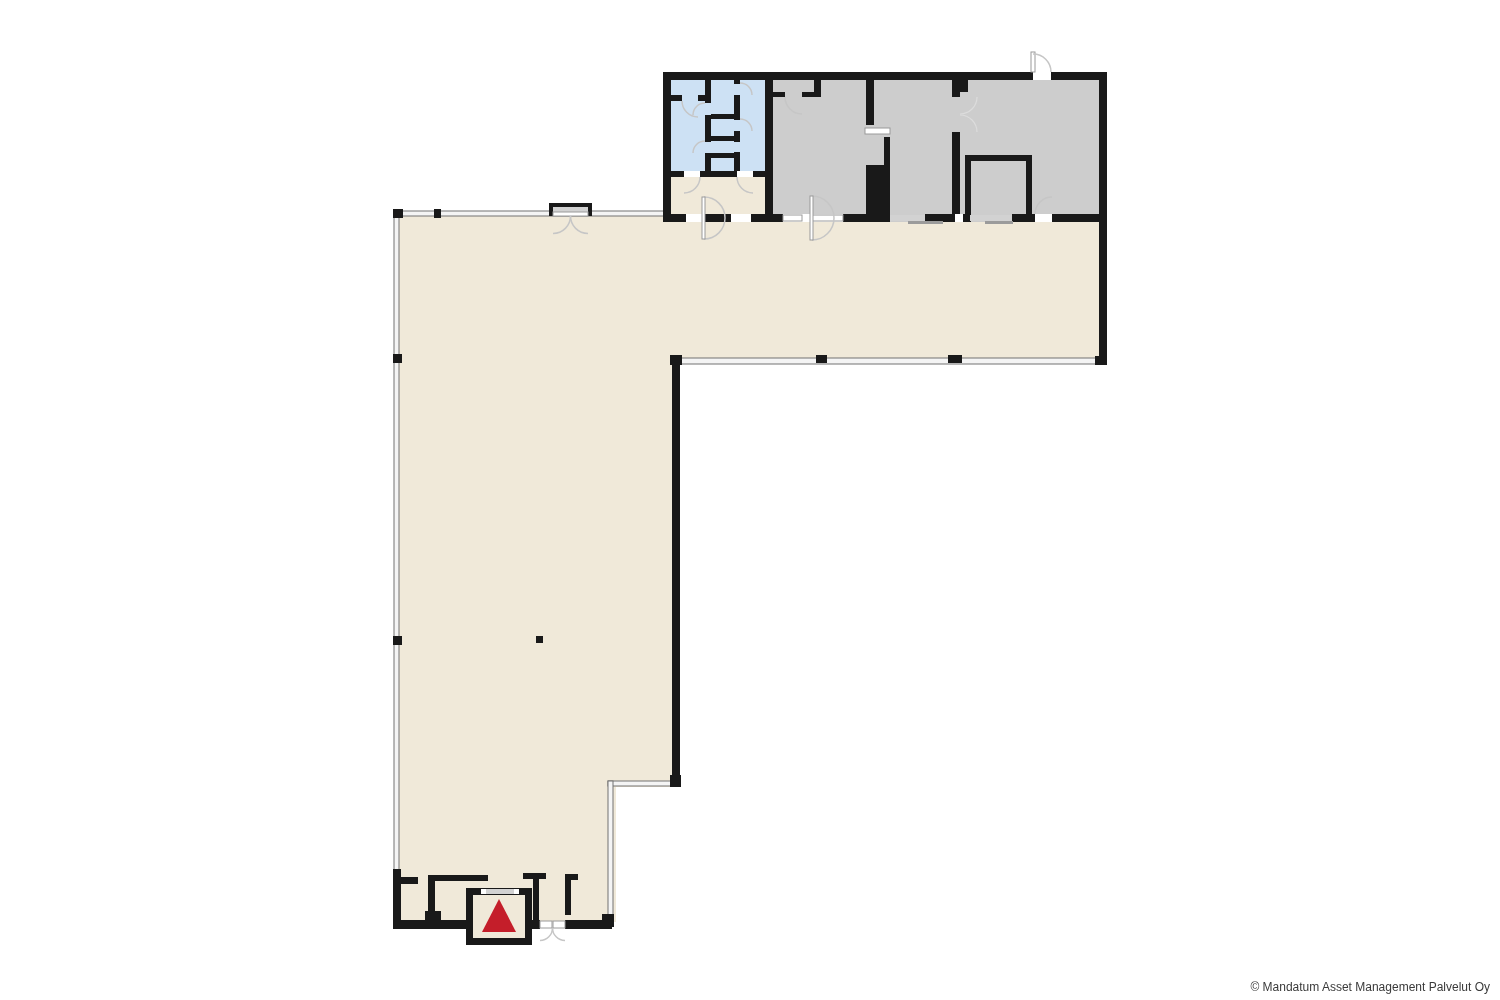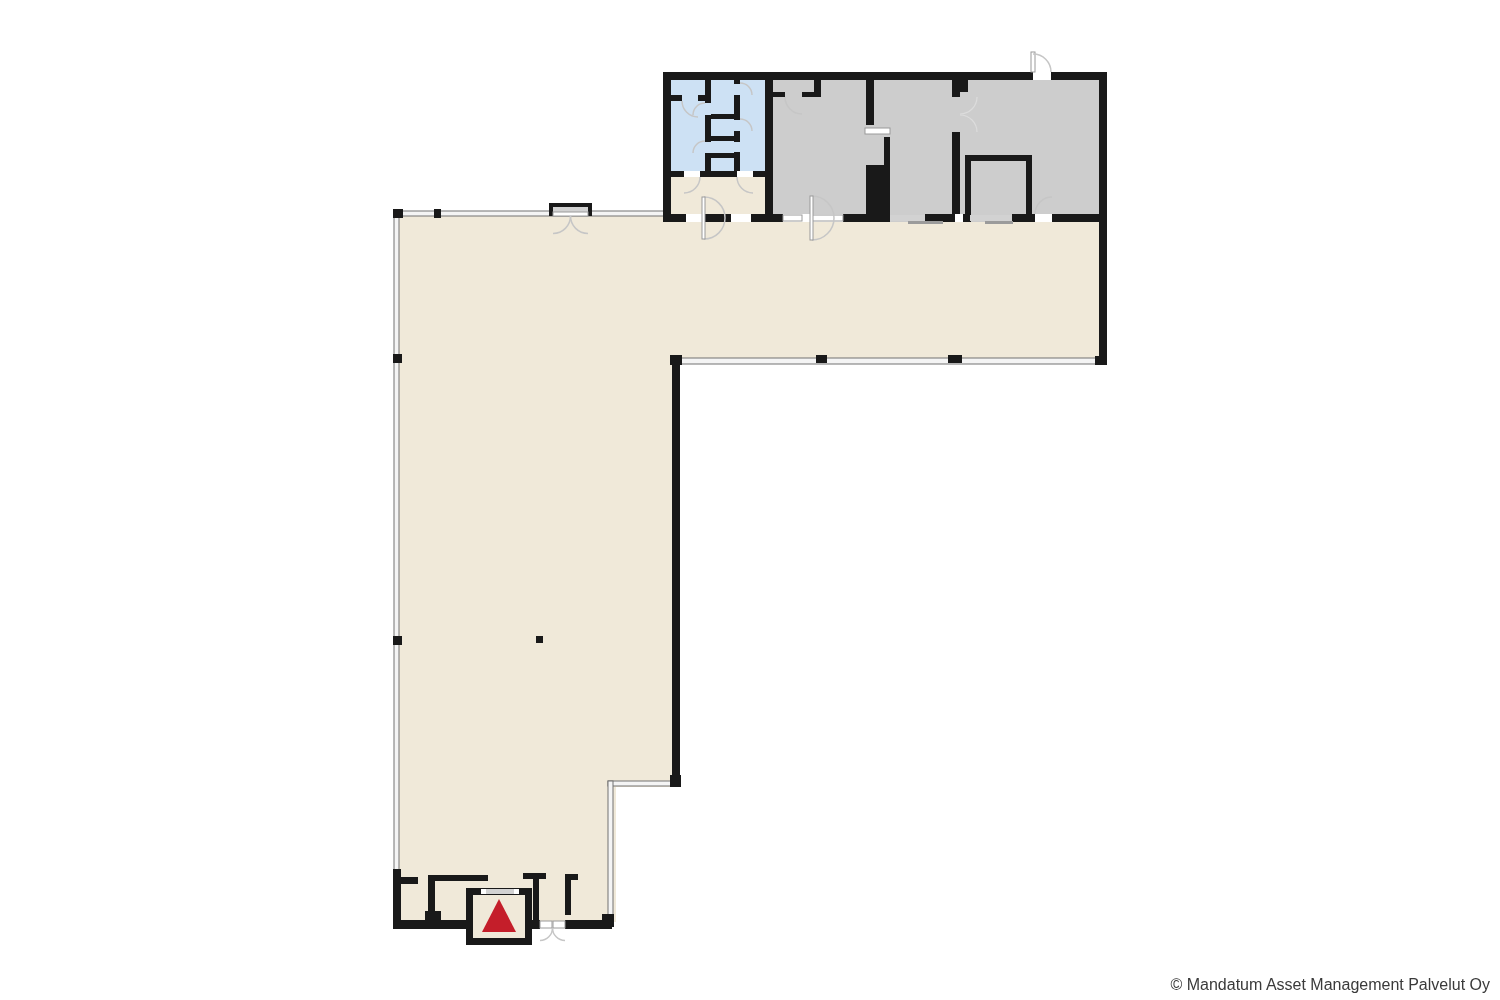--- a/index.html
+++ b/index.html
@@ -17,21 +17,21 @@
   .floor-wet{fill:var(--floor-wet);}
   .floor-room{fill:var(--floor-room);}
   .win{fill:var(--window-fill);stroke:var(--window-edge);stroke-width:1;}
   .gap{fill:#ffffff;}
   .leaf{fill:#ffffff;stroke:var(--leaf-edge);stroke-width:1;}
   .arc{fill:none;stroke:var(--door-arc);stroke-width:1.5;}
   .arc-faint{fill:none;stroke:#dcdcdc;stroke-width:1.2;}
   .recess{fill:var(--recess);}
   .slide{fill:var(--slide-leaf);}
   .tri{fill:var(--elevator-red);}
-  #copyright{position:absolute;right:10px;bottom:6px;font-size:16px;color:var(--text);}
+  #copyright{position:absolute;right:10px;bottom:6px;font-size:12px;color:var(--text);}
 </style>
 </head>
 <body>
 
 <div id="canvas">
   <svg id="plan-svg" width="1500" height="1000" viewBox="0 0 1500 1000">
 
     <g>
       <rect class="floor-main" x="394" y="215" width="705" height="145"></rect>
       <rect class="floor-main" x="394" y="215" width="286" height="572"></rect>

